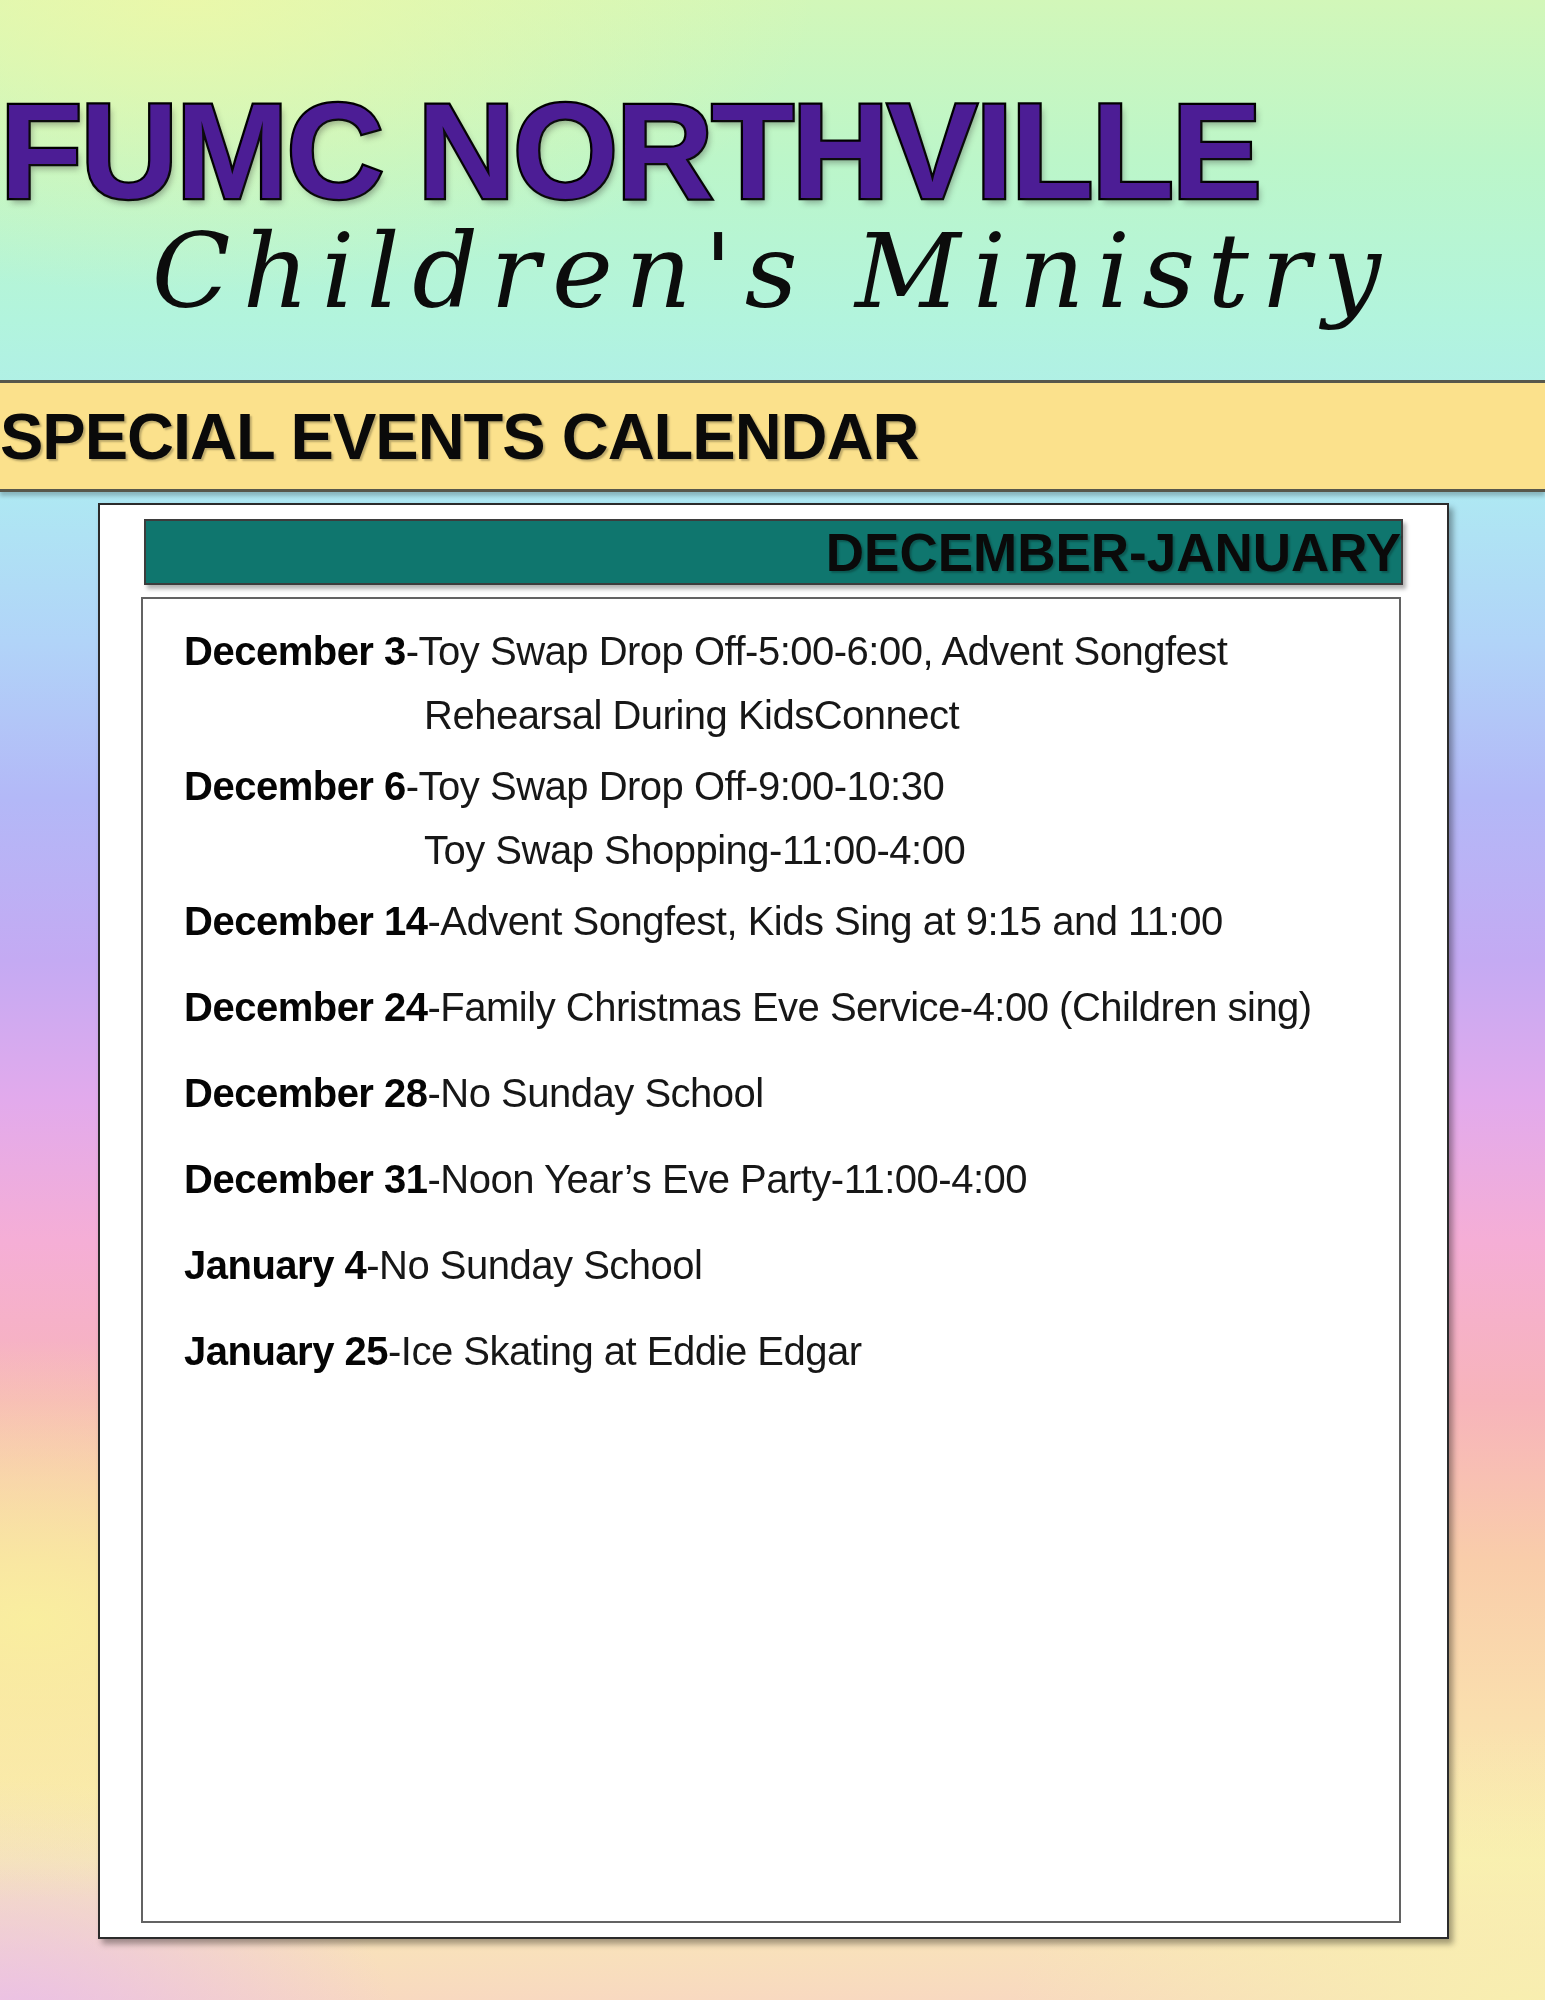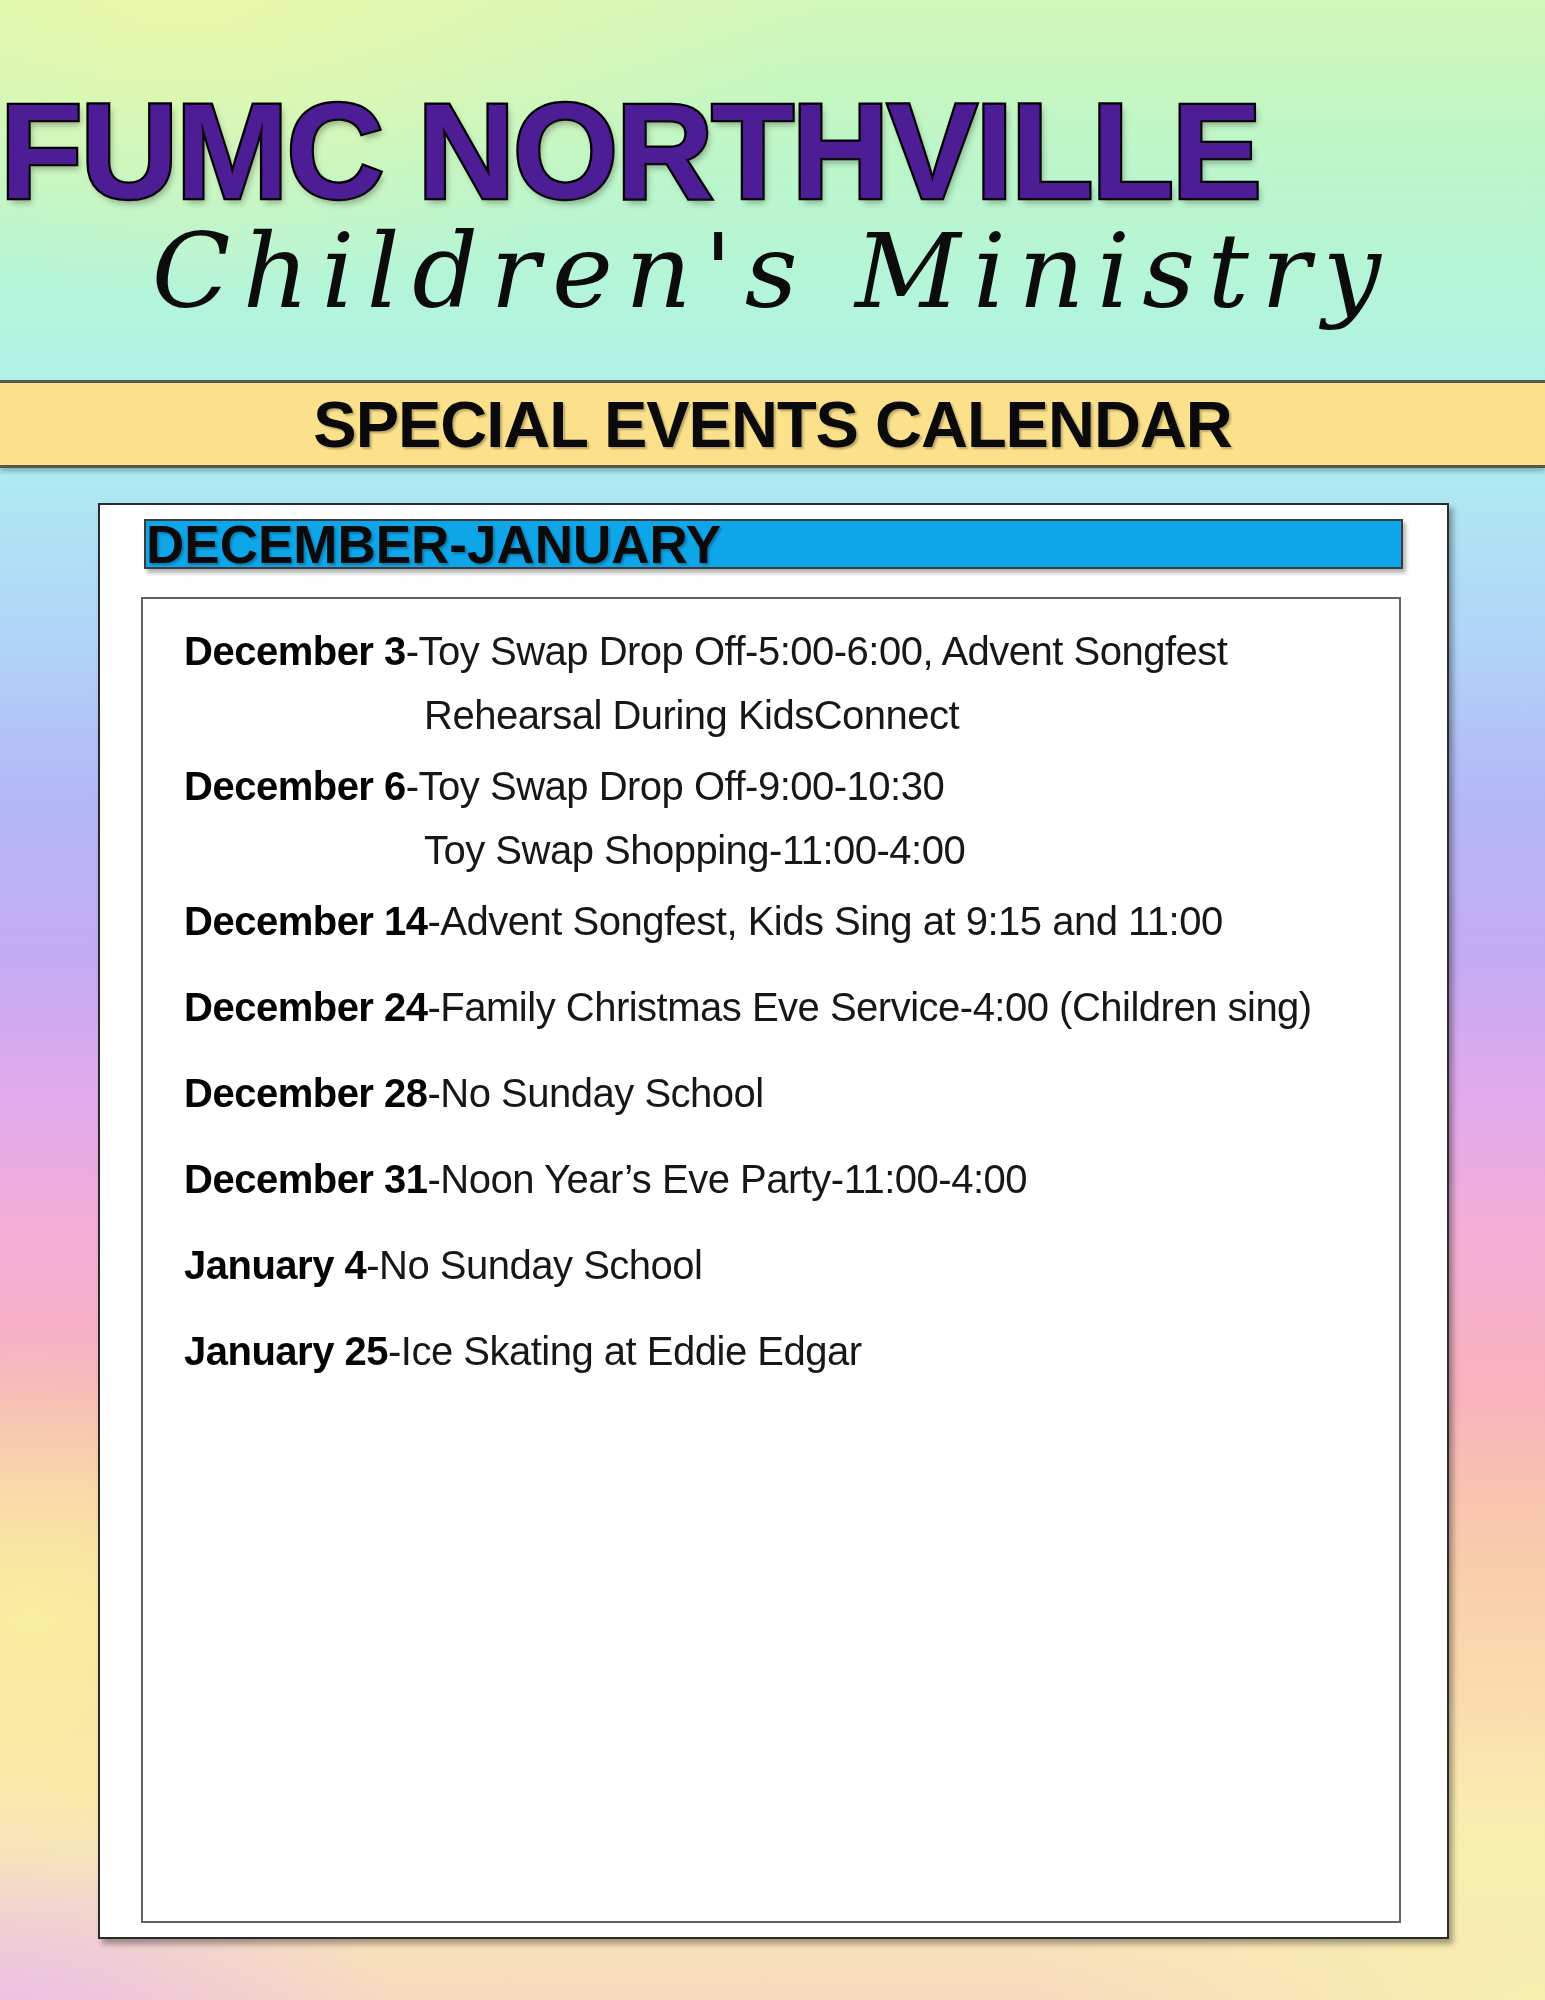--- a/index.html
+++ b/index.html
@@ -26,40 +26,40 @@
     text-shadow:3px 5px 6px rgba(40,40,40,.35);
     white-space:nowrap;
   }
   .hdr-sub{
     position:absolute;top:212px;left:0;width:100%;text-align:center;
     font-family:"DejaVu Serif",serif;font-style:italic;font-weight:400;
     font-size:103px;line-height:1.15;letter-spacing:.12em;color:#0c0c0c;
     white-space:nowrap;
   }
   .banner{
-    position:absolute;top:380px;left:0;right:0;height:88px;box-sizing:border-box;
+    position:absolute;top:380px;left:0;right:0;height:112px;box-sizing:border-box;
     background:#fbe18c;
     border-top:3px solid #57574b;border-bottom:3px solid #57574b;
     box-shadow:0 4px 4px rgba(0,0,0,.22);
-    display:flex;align-items:center;justify-content:center;
+    display:flex;align-items:center;justify-content:flex-start;
   }
   .banner-label{
     font-size:65px;font-weight:800;letter-spacing:-1px;color:#0a0a0a;
     text-shadow:2px 2px 2px rgba(0,0,0,.25);white-space:nowrap;
   }
   .card{
     position:absolute;left:98px;top:503px;width:1351px;height:1436px;box-sizing:border-box;
     background:#ffffff;border:2px solid #2b2b2b;
     box-shadow:4px 5px 6px rgba(0,0,0,.35);
   }
   .month-bar{
-    position:absolute;left:44px;right:44px;top:14px;height:50px;box-sizing:border-box;
-    background:#0ea5e9;border:2px solid #3c3c3c;
+    position:absolute;left:44px;right:44px;top:14px;height:66px;box-sizing:border-box;
+    background:#0f766e;border:2px solid #3c3c3c;
     box-shadow:3px 4px 4px rgba(0,0,0,.3);
-    display:flex;align-items:center;justify-content:flex-start;
+    display:flex;align-items:center;justify-content:flex-end;
   }
   .month-label{
     font-size:53px;font-weight:700;color:#0a0a0a;letter-spacing:0;
     text-shadow:2px 2px 2px rgba(0,0,0,.25);white-space:nowrap;
   }
   .inner{
     position:absolute;left:41px;right:46px;top:92px;bottom:14px;box-sizing:border-box;
     background:#ffffff;border:2px solid #636363;
     overflow:hidden;
   }

